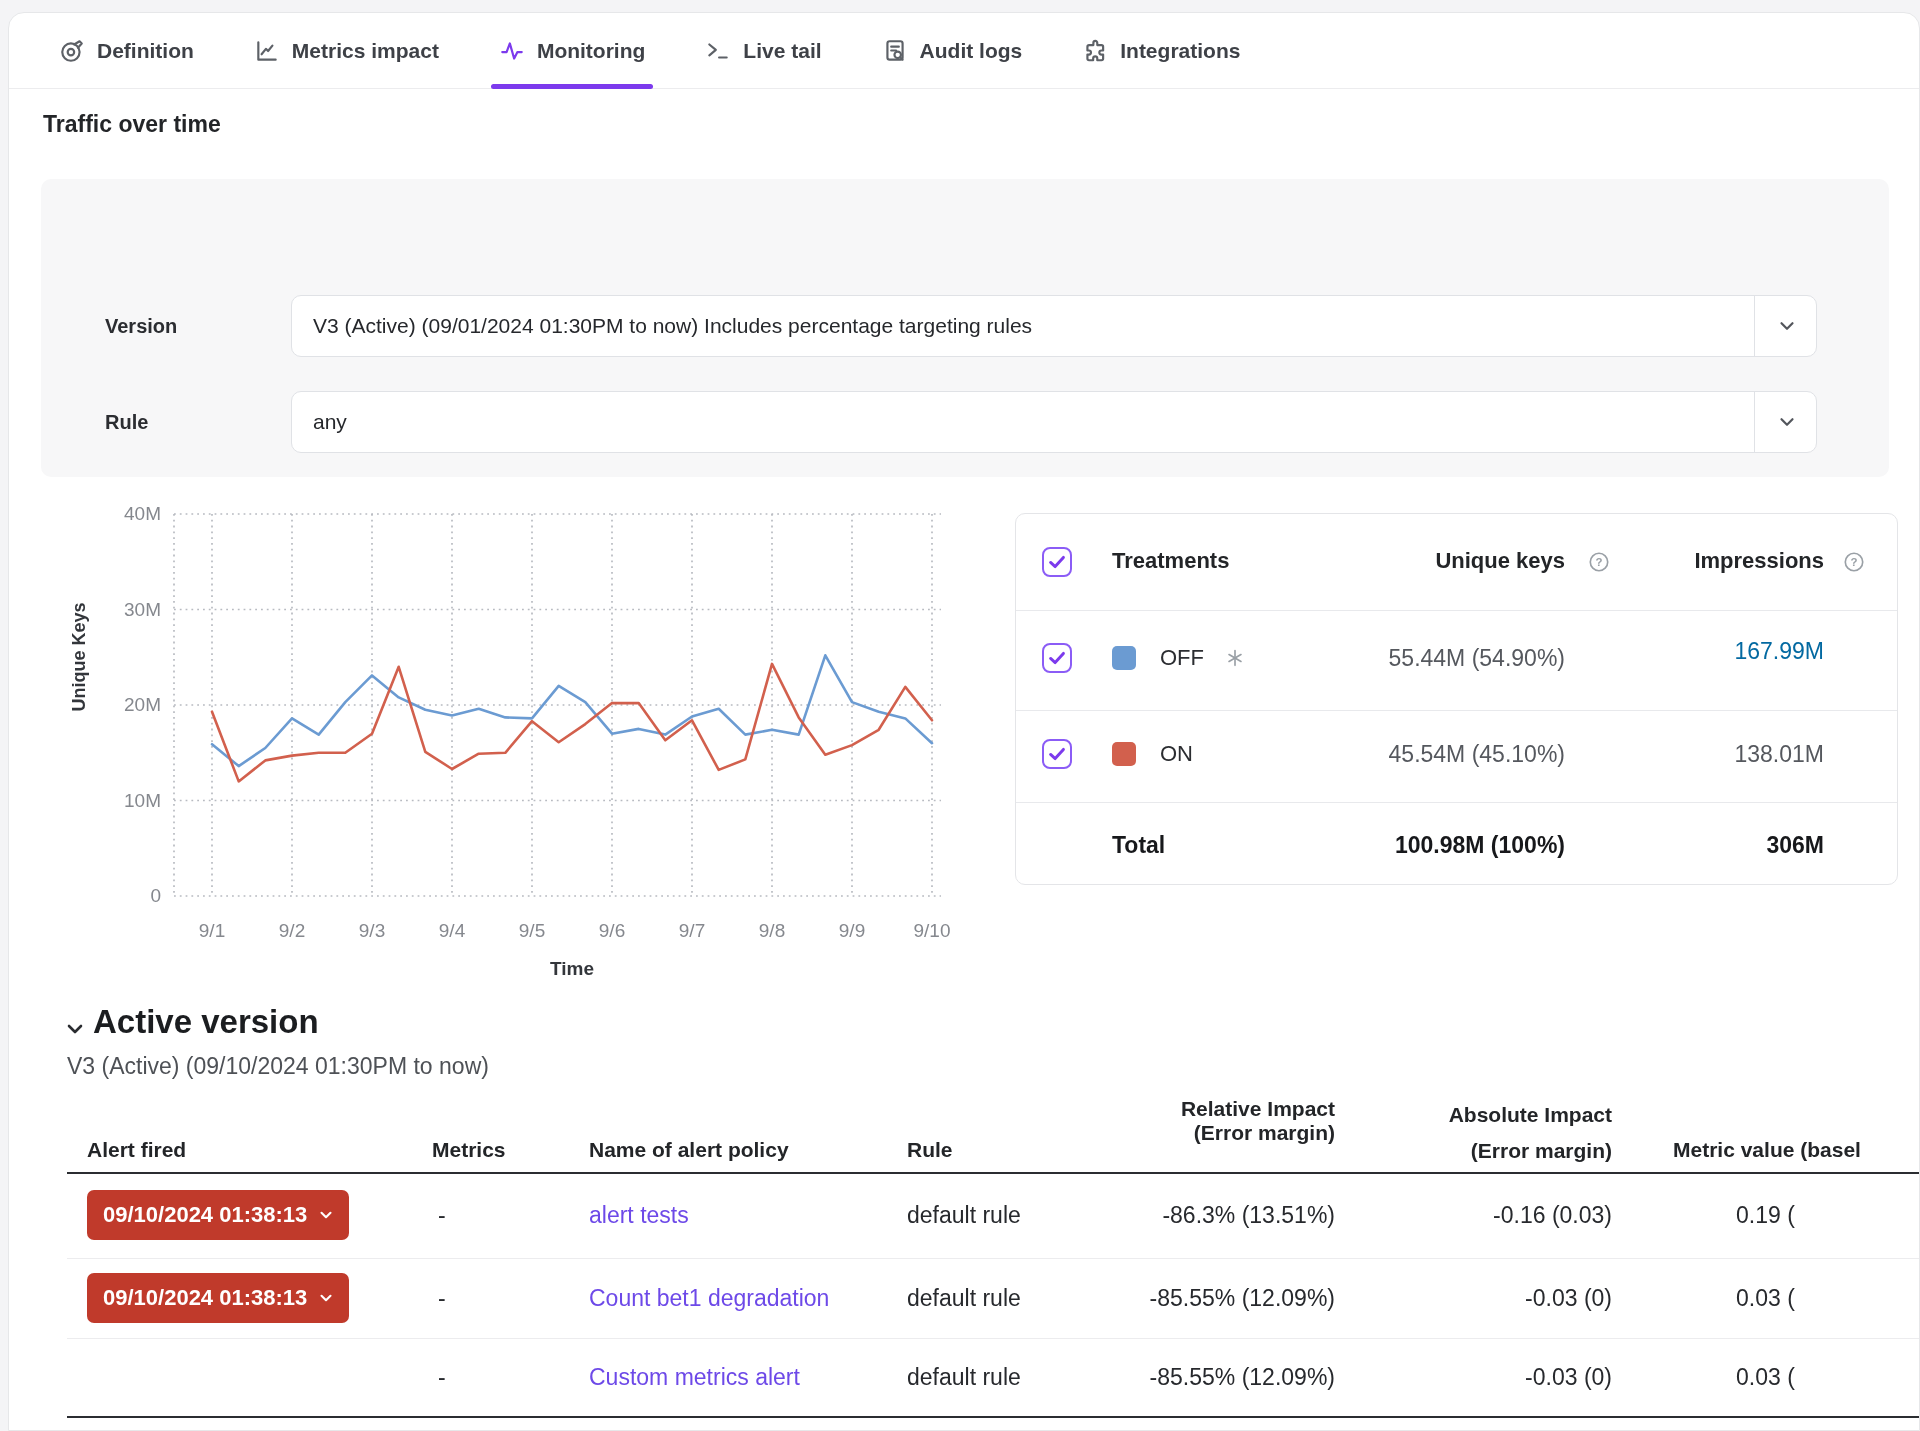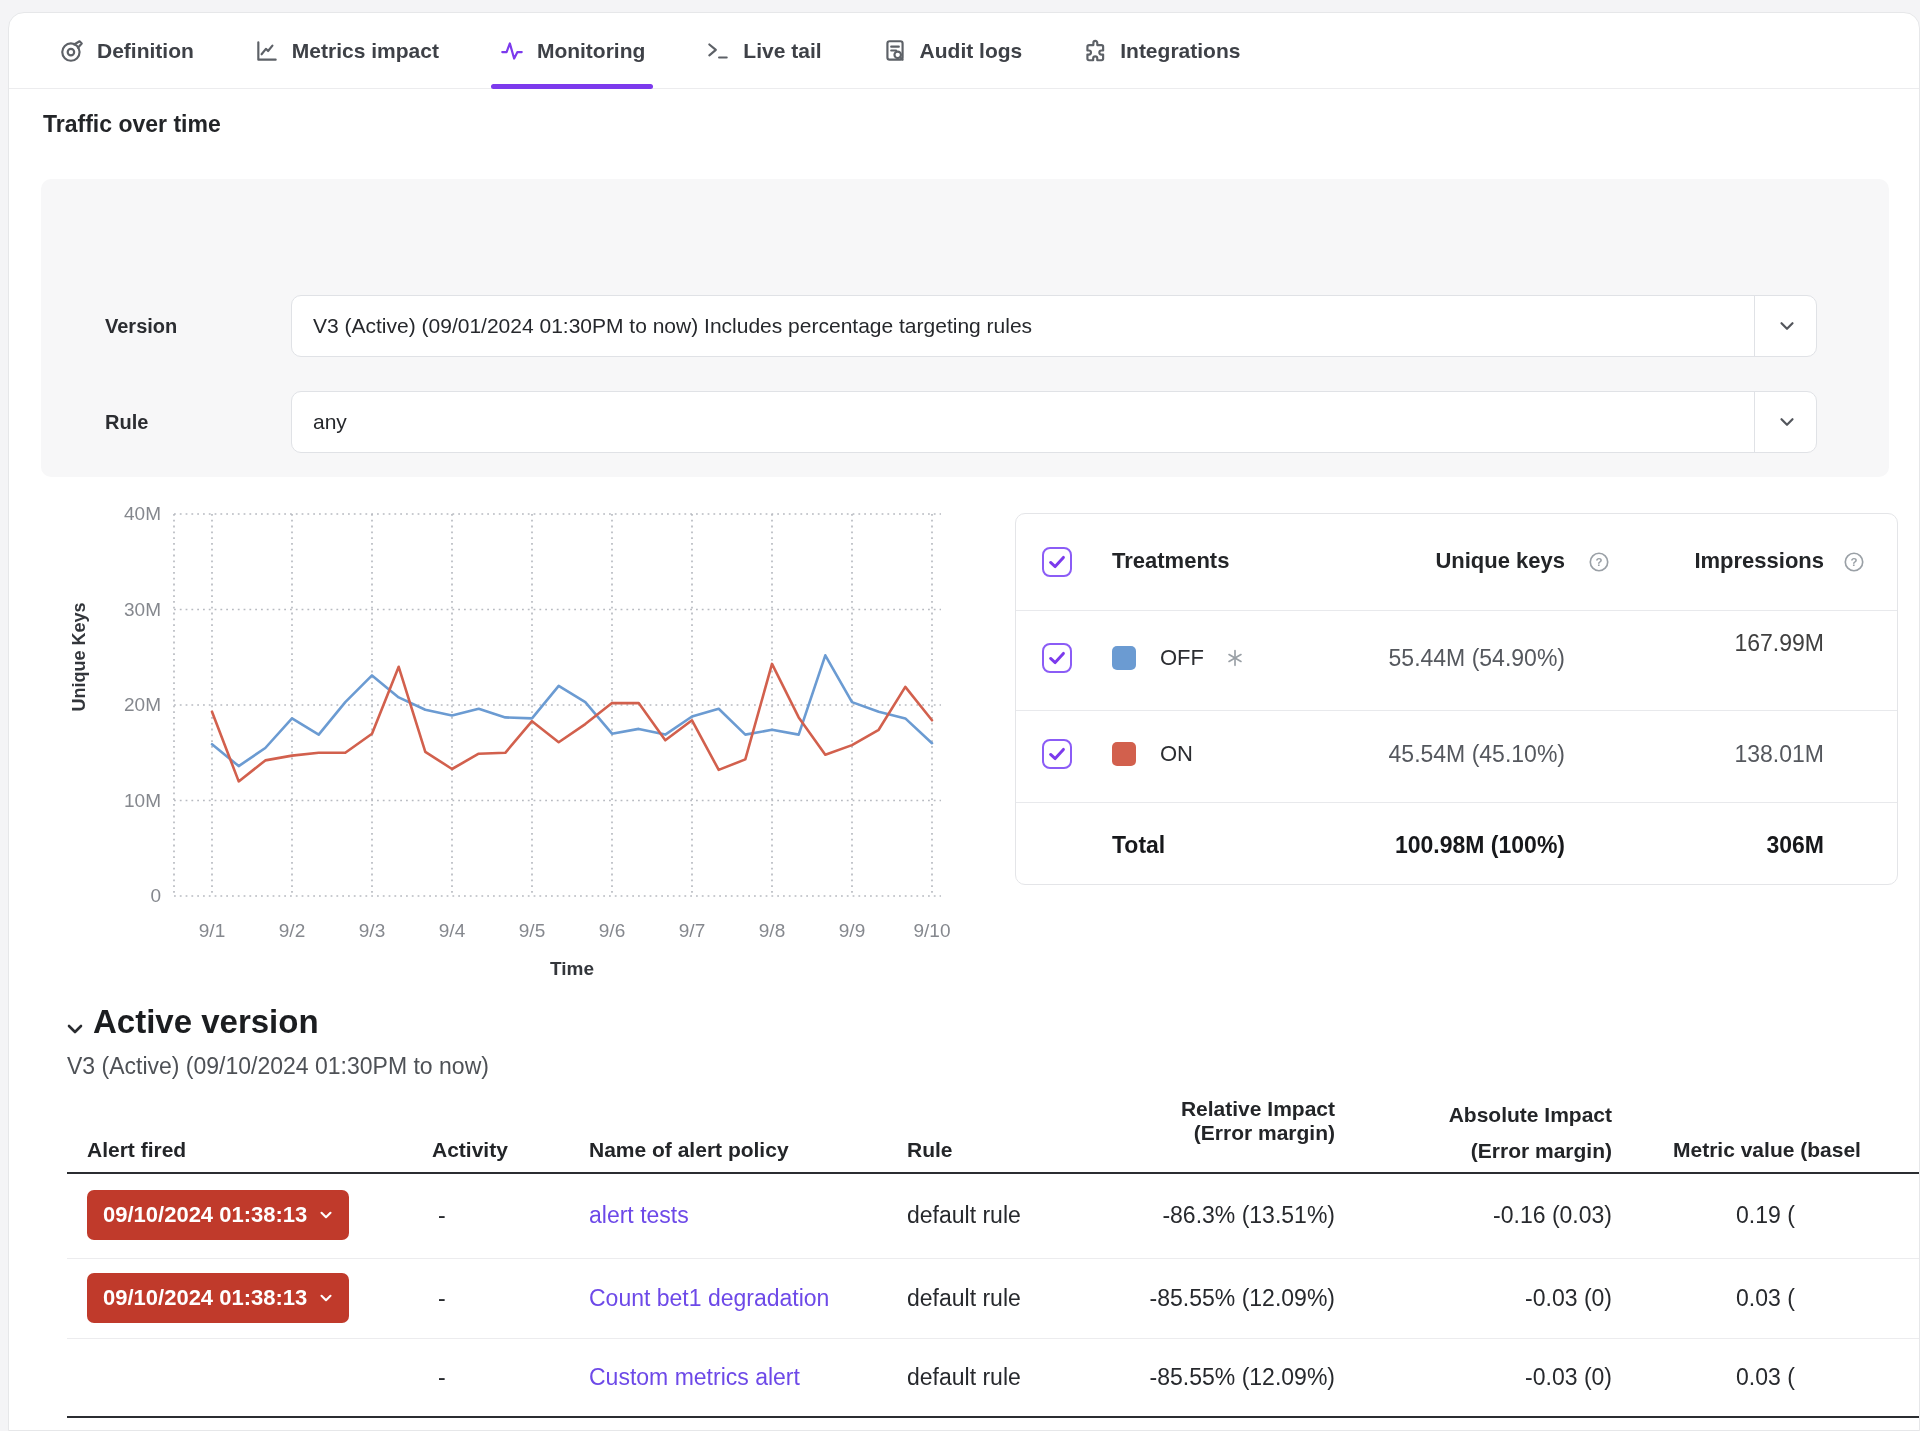--- a/index.html
+++ b/index.html
@@ -194,21 +194,21 @@
         </svg>
       </div>
       <div class="swatch" style="left:96px; top:132px; background:#6b9bd2"></div>
       <div class="tcell" style="left:144px; top:131px; font-size:22px; color:#2b2d31">OFF</div>
       <svg style="position:absolute; left:208px; top:133px" width="22" height="22" viewBox="0 0 24 24" stroke="#9aa0a6" stroke-width="1.8" stroke-linecap="round">
         <line x1="12" y1="4" x2="12" y2="20"></line>
         <line x1="5.5" y1="8.2" x2="18.5" y2="15.8"></line>
         <line x1="5.5" y1="15.8" x2="18.5" y2="8.2"></line>
       </svg>
       <div class="tcell r-align" style="right:332px; top:131px; font-size:23px; color:#55585e">55.44M (54.90%)</div>
-      <div class="tcell r-align" style="right:73px; top:116px; font-size:23px; color:#404040">167.99M</div>
+      <div class="tcell r-align" style="right:73px; top:124px; font-size:23px; color:#0369a1">167.99M</div>
       <div class="checkbox" style="left:26px; top:225px">
         <svg width="22" height="22" viewBox="0 0 24 24" fill="none" stroke="#7c3aed" stroke-width="3.2" stroke-linecap="round" stroke-linejoin="round">
           <polyline points="5 12.5 10 17 19 7"></polyline>
         </svg>
       </div>
       <div class="swatch" style="left:96px; top:228px; background:#d2604d"></div>
       <div class="tcell" style="left:144px; top:227px; font-size:22px; color:#2b2d31">ON</div>
       <div class="tcell r-align" style="right:332px; top:227px; font-size:23px; color:#55585e">45.54M (45.10%)</div>
       <div class="tcell r-align" style="right:73px; top:227px; font-size:23px; color:#55585e">138.01M</div>
       <div class="tcell" style="left:96px; top:318px; font-size:23px; font-weight:bold; color:#17181b">Total</div>
@@ -217,21 +217,21 @@
     </div>
 
   <svg class="av-chev" width="24" height="24" viewBox="0 0 24 24" fill="none" stroke="currentColor" stroke-width="2.6" stroke-linecap="round" stroke-linejoin="round">
       <polyline points="6 9 12 15 18 9"></polyline>
     </svg>
   <div class="av-title">Active version</div>
   <div class="av-sub">V3 (Active) (09/10/2024 01:30PM to now)</div>
 
   <div id="alerttable" style="position: absolute; left: 0px; top: 0px; width: 100%; height: 1419px;">
       <div class="h-cell" style="left:78px; top:1125px">Alert fired</div>
-      <div class="h-cell" style="left:423px; top:1125px">Activity</div>
+      <div class="h-cell" style="left:423px; top:1125px">Metrics</div>
       <div class="h-cell" style="left:580px; top:1125px">Name of alert policy</div>
       <div class="h-cell" style="left:898px; top:1125px">Rule</div>
       <div class="h-cell r-align" style="right:584px; top:1084px; line-height:24px">Relative Impact<br>(Error margin)</div>
       <div class="h-cell r-align" style="right:307px; top:1084px; line-height:36px">Absolute Impact<br>(Error margin)</div>
       <div class="h-cell" style="left:1664px; top:1125px">Metric value (basel</div>
       <div class="thick" style="left:58px; right:0; top:1159px"></div>
       <div class="thin" style="left:58px; right:0; top:1245px"></div>
       <div class="thin" style="left:58px; right:0; top:1325px"></div>
       <div class="badge" style="left:78px; top:1177px">
         <span class="btext">09/10/2024 01:38:13</span>

